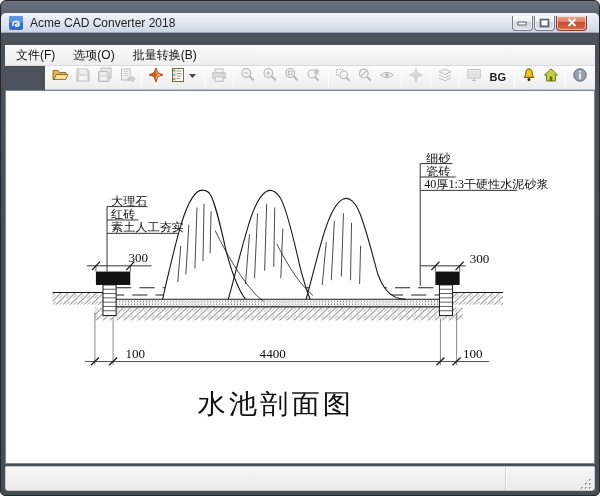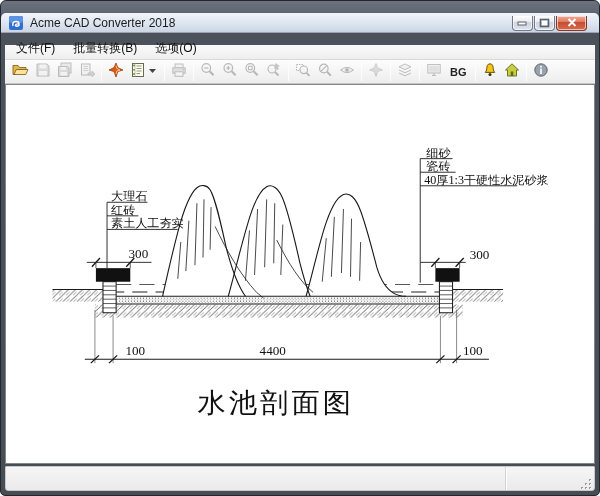--- a/index.html
+++ b/index.html
@@ -30,30 +30,31 @@
     background:linear-gradient(#fdfdfd,#e7eaef 45%,#cfd5de 46%,#dee3ea);
     box-shadow:inset 0 0 0 1px rgba(255,255,255,.6);
   }
   .cap-btn.close{
     width:31px;
     background:linear-gradient(#f0a893,#dd7a60 45%,#c64e33 46%,#d96a4a);
     border-color:#7e3a2a;
   }
   
   .menubar{
-    height:15px; background:linear-gradient(#fafafa,#eeeeee);
+    height:21px; background:linear-gradient(#fafafa,#eeeeee);
     border-bottom:1px solid #d9d9d9;
-    display:flex; align-items:flex-end; padding:0 2px; font-size:12px; color:#111;
+    display:flex; align-items:flex-start; padding:0 2px; font-size:12px; color:#111;
   }
   .menu-item{ padding:2px 9px; border-radius:2px; cursor:default; }
   
   .toolbar{
     height:25px; display:flex; align-items:center; padding:0 4px;
     background:linear-gradient(#fdfdfd,#ededee);
     border-bottom:1px solid #c6c6c6;
+    margin-left:40px;
   }
   .tb-btn{
     height:22px; min-width:22px; display:flex; align-items:center; justify-content:center;
     border:1px solid transparent; border-radius:2px; padding:0 2px;
   }
   .tb-btn.disabled svg{ opacity:.38; filter:grayscale(100%); }
   .tb-sep{ width:1px; height:19px; background:#c2c2c2; border-right:1px solid #fdfdfd; margin:0 3px; }
   .bg-label{ font-size:11px; font-weight:bold; color:#222; padding:0 2px; }
   
   .canvas{
@@ -104,22 +105,22 @@
       <div class="cap-btn close">
         <svg width="10" height="9" viewBox="0 0 10 9">
             <path d="M1.5 1 L8.5 8 M8.5 1 L1.5 8" stroke="#fff" stroke-width="1.9"></path>
           </svg>
       </div>
     </div>
   </div>
 
   <div class="menubar">
     <span class="menu-item">文件(F)</span>
+    <span class="menu-item">选项(O)</span>
     <span class="menu-item">批量转换(B)</span>
-    <span class="menu-item">选项(O)</span>
   </div>
 
   <div class="toolbar">
     <div class="tb-btn">
       <span><svg width="17" height="16" viewBox="0 0 17 16">
         <path d="M1 3.5 h5 l1.5 2 H14 v2 H6 L4 12.5 H1 z" fill="#e8b64c" stroke="#7a5c12" stroke-width=".8"></path>
         <path d="M4.2 7.5 H16 l-2.2 5 H2 z" fill="#fbe19a" stroke="#7a5c12" stroke-width=".8"></path>
           </svg></span>
     </div>
     <div class="tb-btn disabled">

